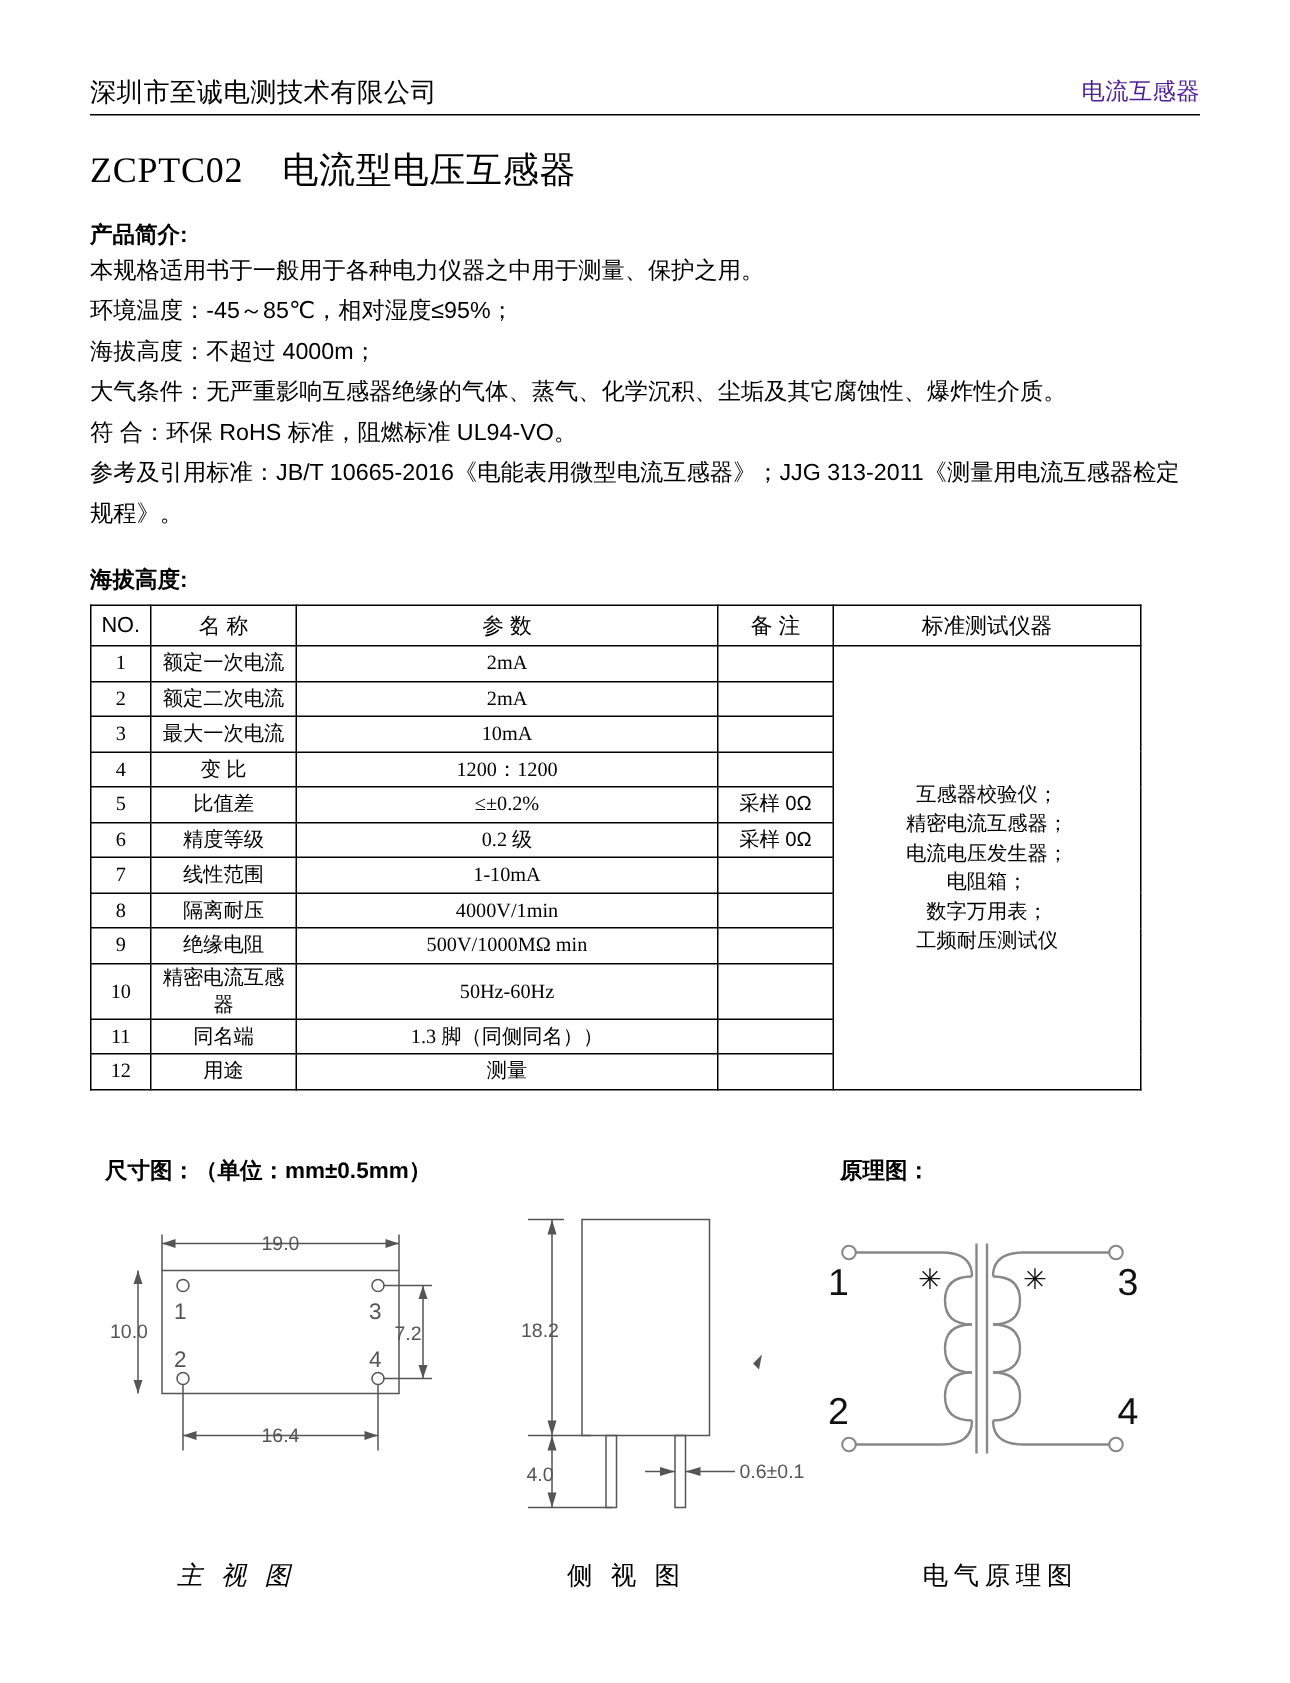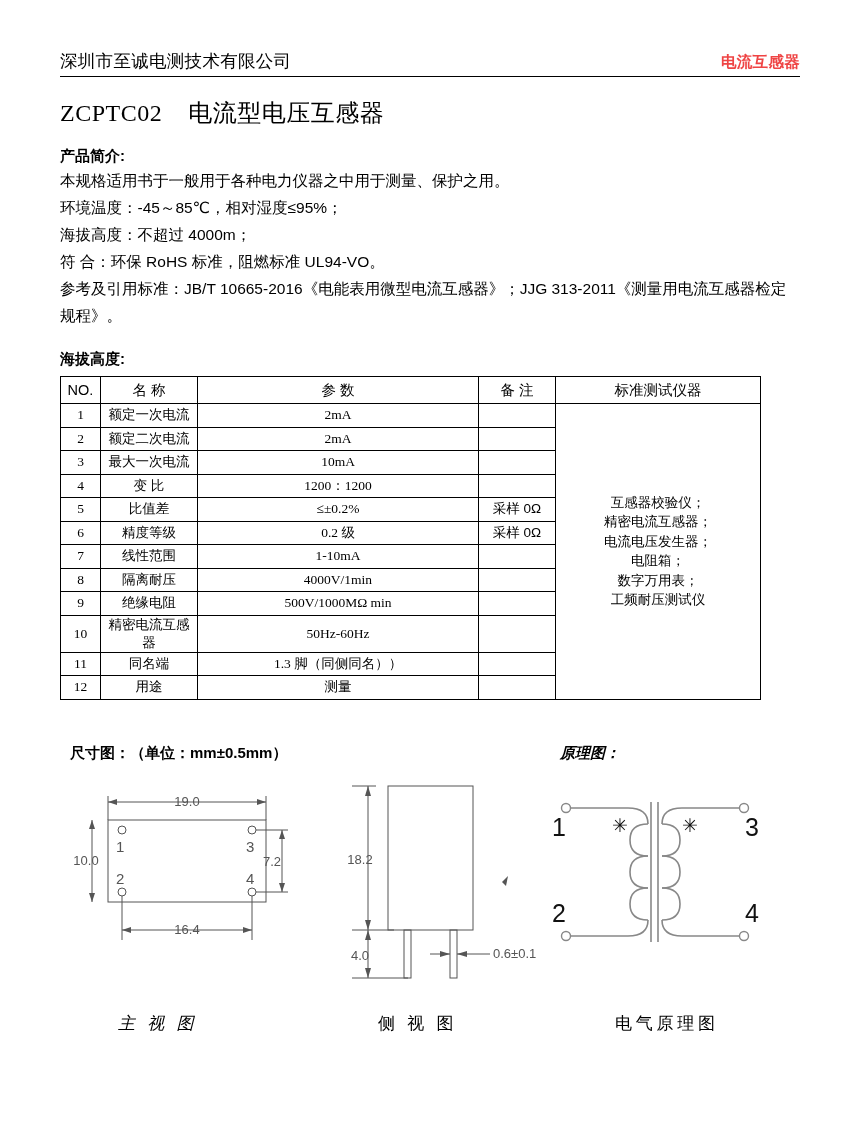--- a/index.html
+++ b/index.html
@@ -128,21 +128,21 @@
     height: 250px;
   }
   .draw-label {
     font-family: "Liberation Sans", "DejaVu Sans", sans-serif;
     font-size: 15px;
     font-weight: bold;
     position: absolute;
     top: 0;
   }
   #dim-label { left: 10px; }
-  #sch-label { left: 500px; font-style: italic; }
+  #sch-label { left: 500px; }
 
   .fig {
     position: absolute;
     top: 34px;
   }
   #fig-front { left: 0px; }
   #fig-side  { left: 270px; }
   #fig-sch   { left: 480px; }
 
   .captions {
@@ -179,30 +179,31 @@
     fill: #111111;
   }
 </style>
 </head>
 <body>
 
 <div class="page">
 
   <div class="header">
     <div class="company">深圳市至诚电测技术有限公司</div>
-    <div class="doc-type" id="doc-type" style="color: #ef4444; font-weight: bold;">电流互感器</div>
+    <div class="doc-type" id="doc-type" style="color: #4c1d95;">电流互感器</div>
   </div>
 
   <div class="title-row"><span class="title-model">ZCPTC02</span><span>    </span><span class="title-name">电流型电压互感器</span></div>
 
   <div class="sec-head">产品简介:</div>
 
   <div class="para">本规格适用书于一般用于各种电力仪器之中用于测量、保护之用。</div>
   <div class="para">环境温度：-45～85℃，相对湿度≤95%；</div>
   <div class="para">海拔高度：不超过 4000m；</div>
+  <div class="para">大气条件：无严重影响互感器绝缘的气体、蒸气、化学沉积、尘垢及其它腐蚀性、爆炸性介质。</div>
   <div class="para">符      合：环保 RoHS 标准，阻燃标准 UL94-VO。</div>
   <div class="para">参考及引用标准：JB/T 10665-2016《电能表用微型电流互感器》；JJG 313-2011《测量用电流互感器检定</div>
   <div class="para">规程》。</div>
 
   <div class="tech-head">海拔高度:</div>
 
   <table class="spec">
     <colgroup>
       <col class="col-no">
         <col class="col-name">

